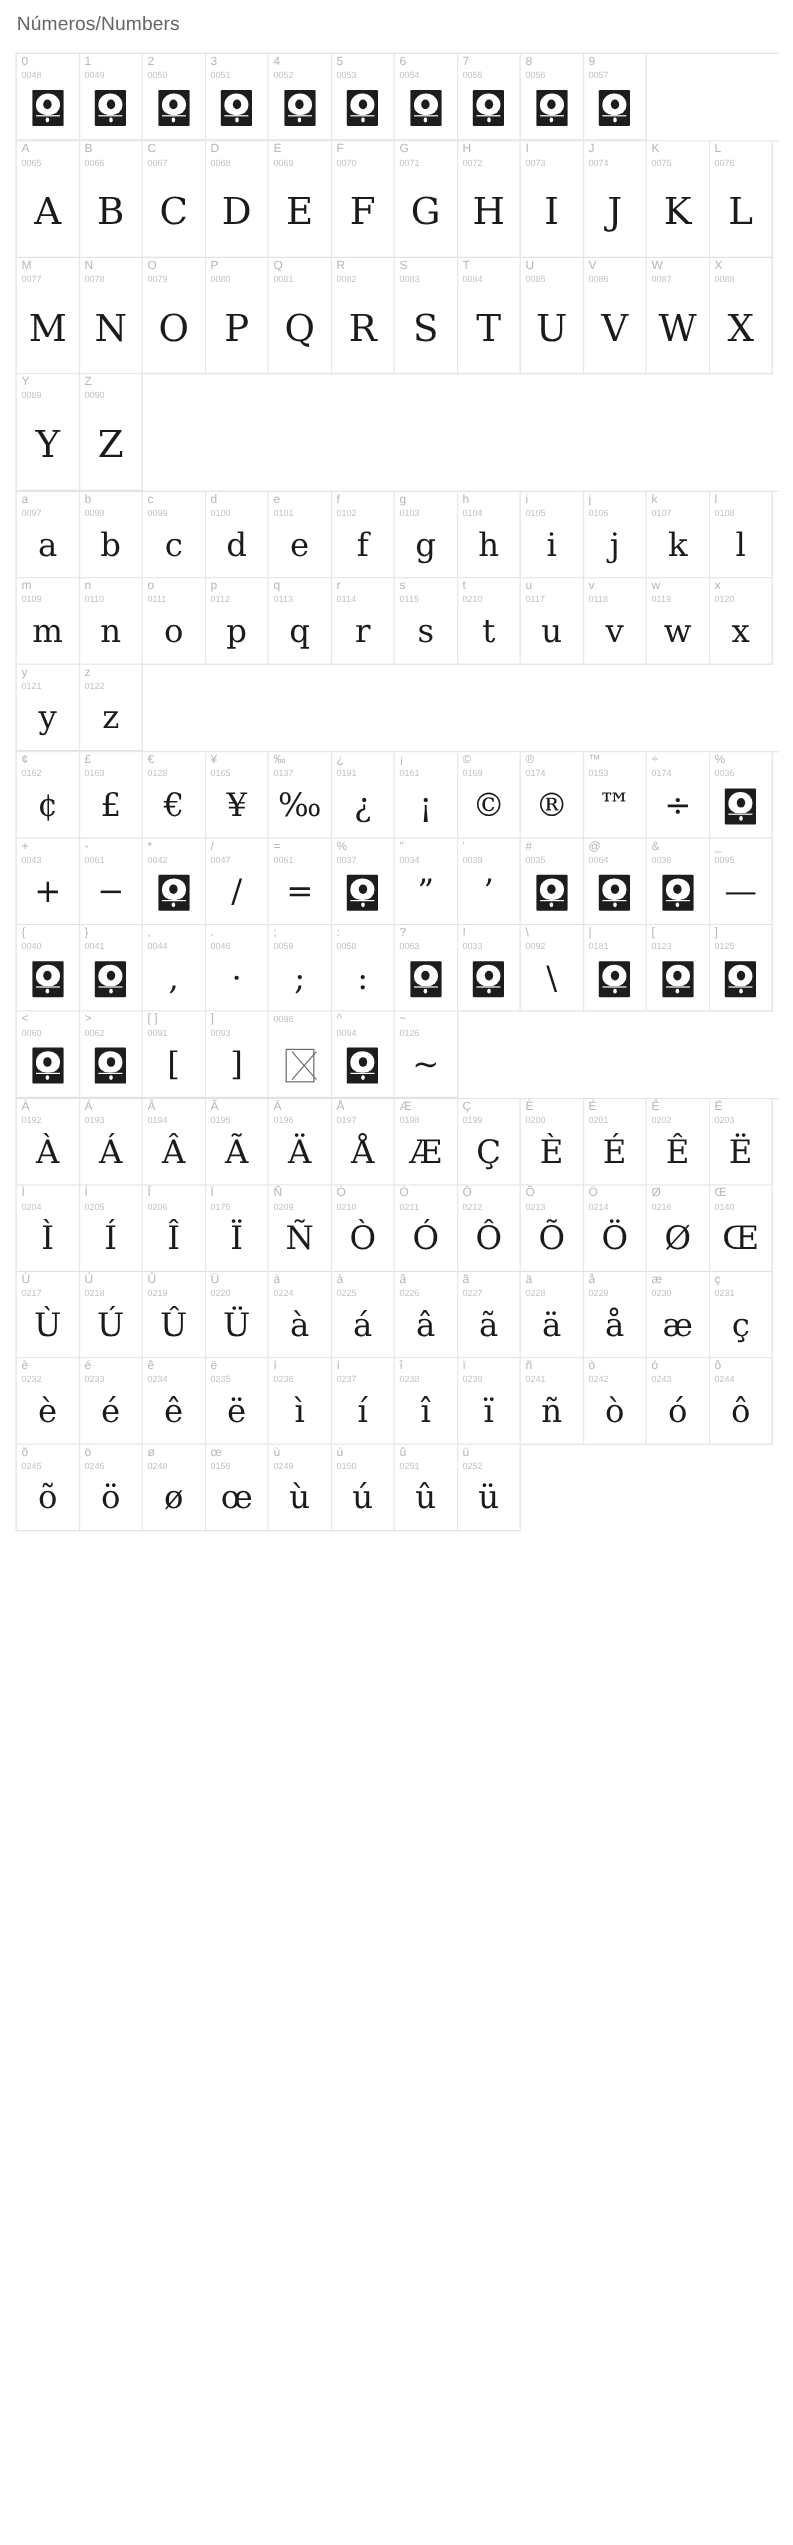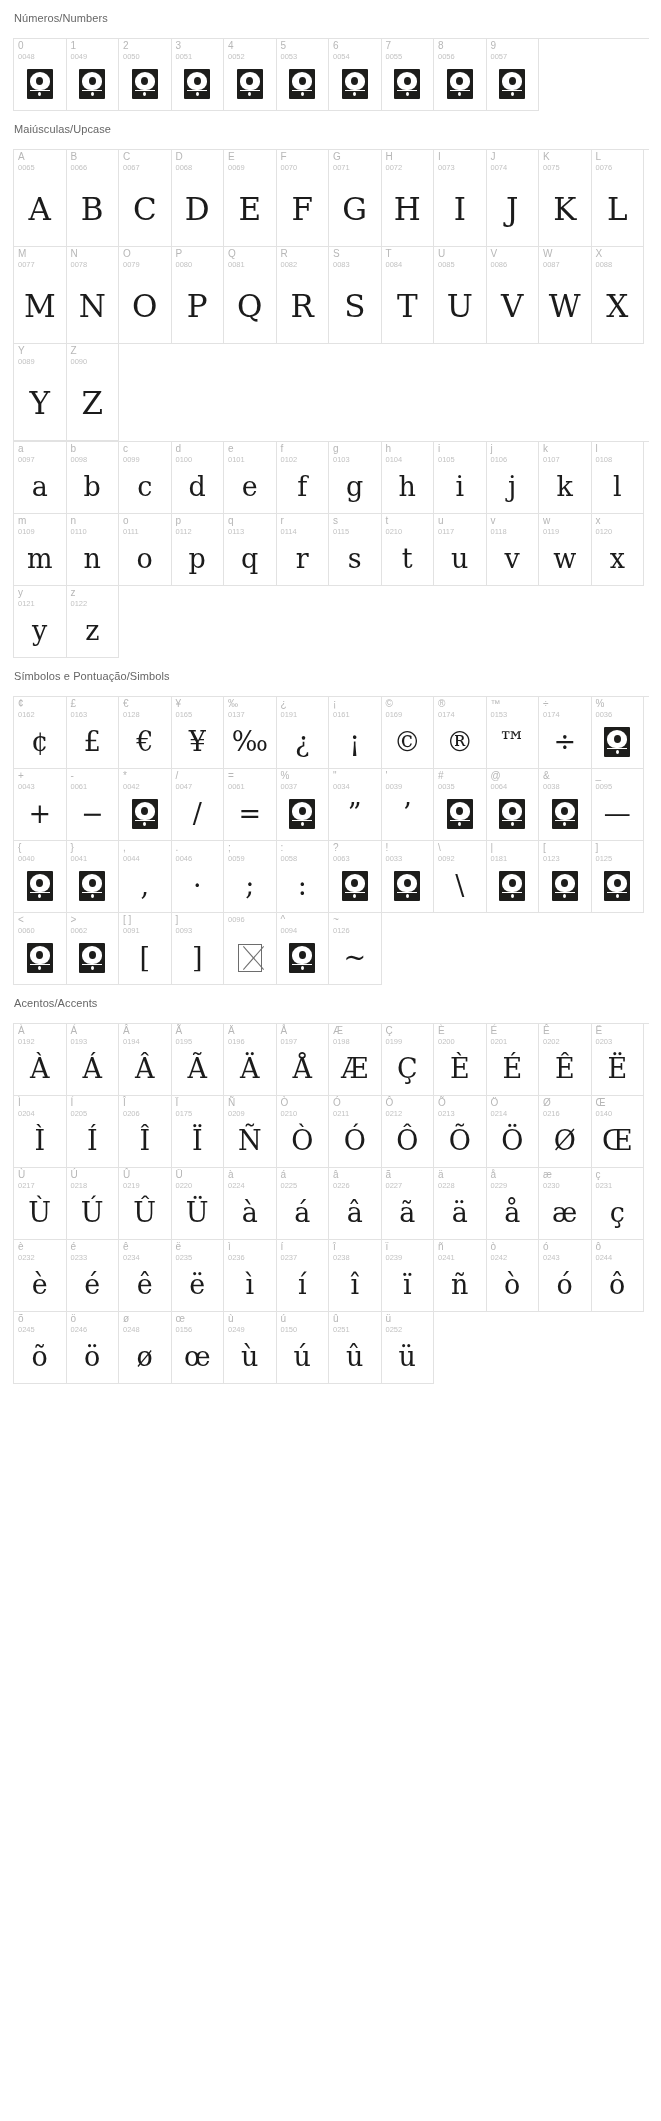--- a/index.html
+++ b/index.html
@@ -15,21 +15,21 @@
   }
   .page {
     width: 661px;
     box-sizing: border-box;
     padding: 0 0 30px 0;
   }
   .section {
     margin: 0 0 0 0;
   }
   .section-title {
-    font-size: 11px;
+    font-size: 16px;
     color: #666666;
     font-weight: 400;
     margin: 0;
     padding: 12px 0 14px 14px;
     letter-spacing: 0.1px;
   }
   .grid {
     display: flex;
     flex-wrap: wrap;
     margin-left: 13px;
@@ -261,21 +261,20 @@
             </div>
             <div class="glyph">
               <span class="notdef">
                 <span class="cap"></span>
               </span>
             </div>
           </div>
         </div>
       </div>
       <div class="section">
-        <div class="section-title">Maiúsculas/Upcase</div>
         <div class="grid">
           <div class="cell">
             <div class="meta">
               <span class="ch-name">A</span>
               <span class="ch-code">0065</span>
             </div>
             <div class="glyph">A</div>
           </div>
           <div class="cell">
             <div class="meta">
@@ -634,21 +633,20 @@
           <div class="cell small-sec">
             <div class="meta">
               <span class="ch-name">z</span>
               <span class="ch-code">0122</span>
             </div>
             <div class="glyph">z</div>
           </div>
         </div>
       </div>
       <div class="section">
-        <div class="section-title">Símbolos e Pontuação/Simbols</div>
         <div class="grid">
           <div class="cell small-sec">
             <div class="meta">
               <span class="ch-name">¢</span>
               <span class="ch-code">0162</span>
             </div>
             <div class="glyph">¢</div>
           </div>
           <div class="cell small-sec">
             <div class="meta">
@@ -1006,21 +1004,20 @@
           <div class="cell small-sec">
             <div class="meta">
               <span class="ch-name">~</span>
               <span class="ch-code">0126</span>
             </div>
             <div class="glyph">~</div>
           </div>
         </div>
       </div>
       <div class="section">
-        <div class="section-title">Acentos/Accents</div>
         <div class="grid">
           <div class="cell small-sec">
             <div class="meta">
               <span class="ch-name">À</span>
               <span class="ch-code">0192</span>
             </div>
             <div class="glyph">À</div>
           </div>
           <div class="cell small-sec">
             <div class="meta">

